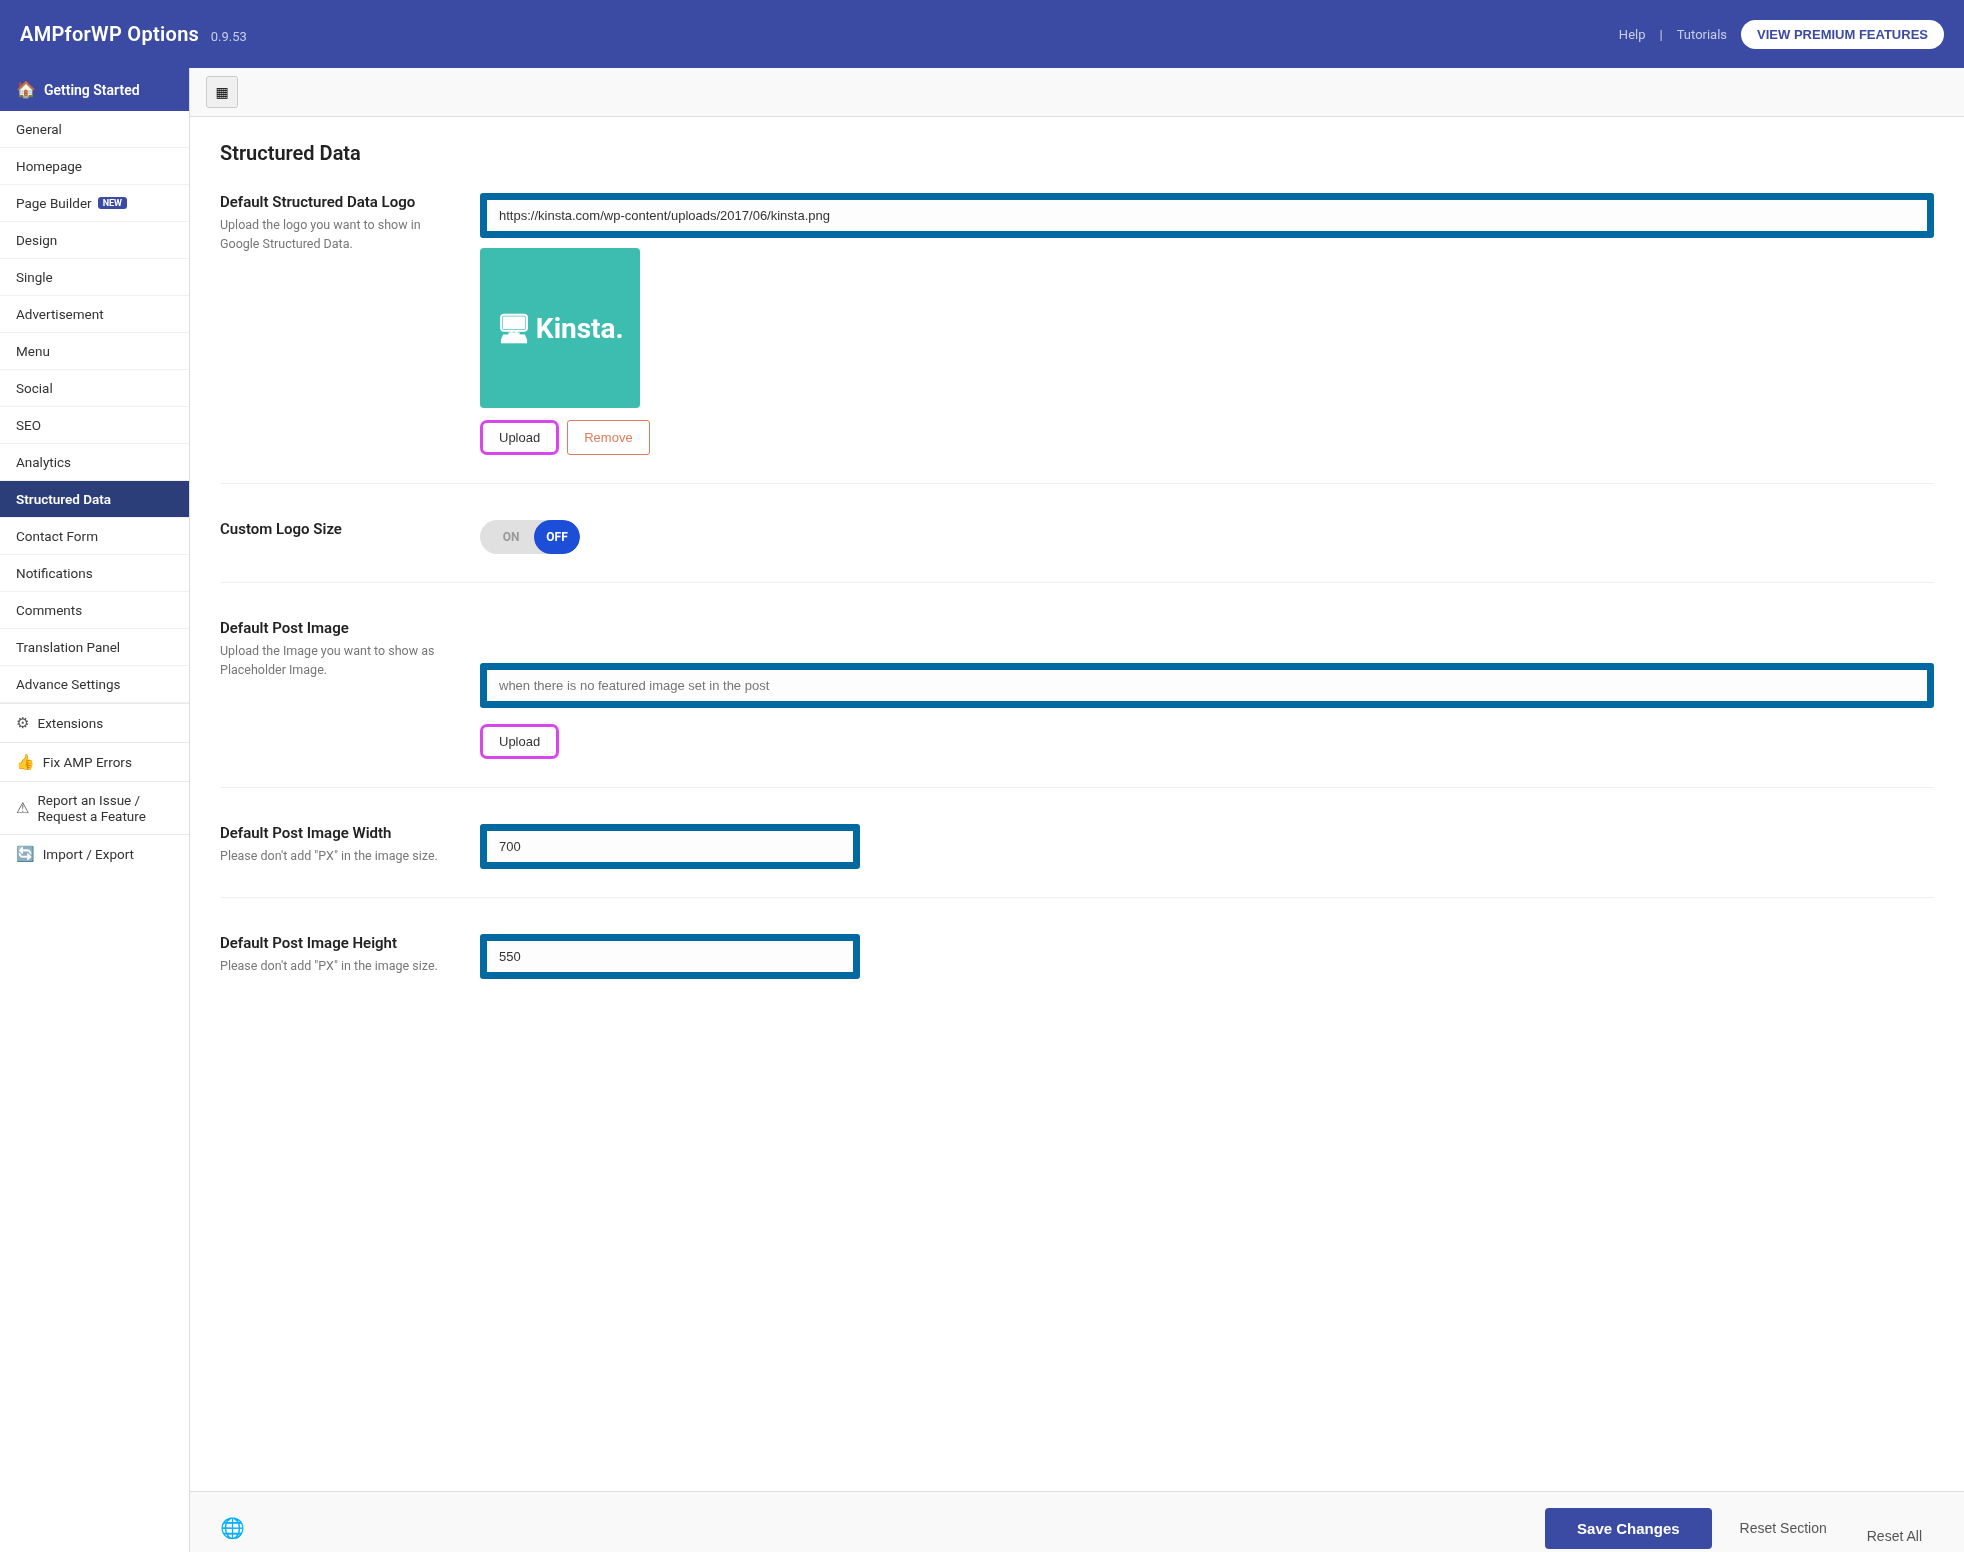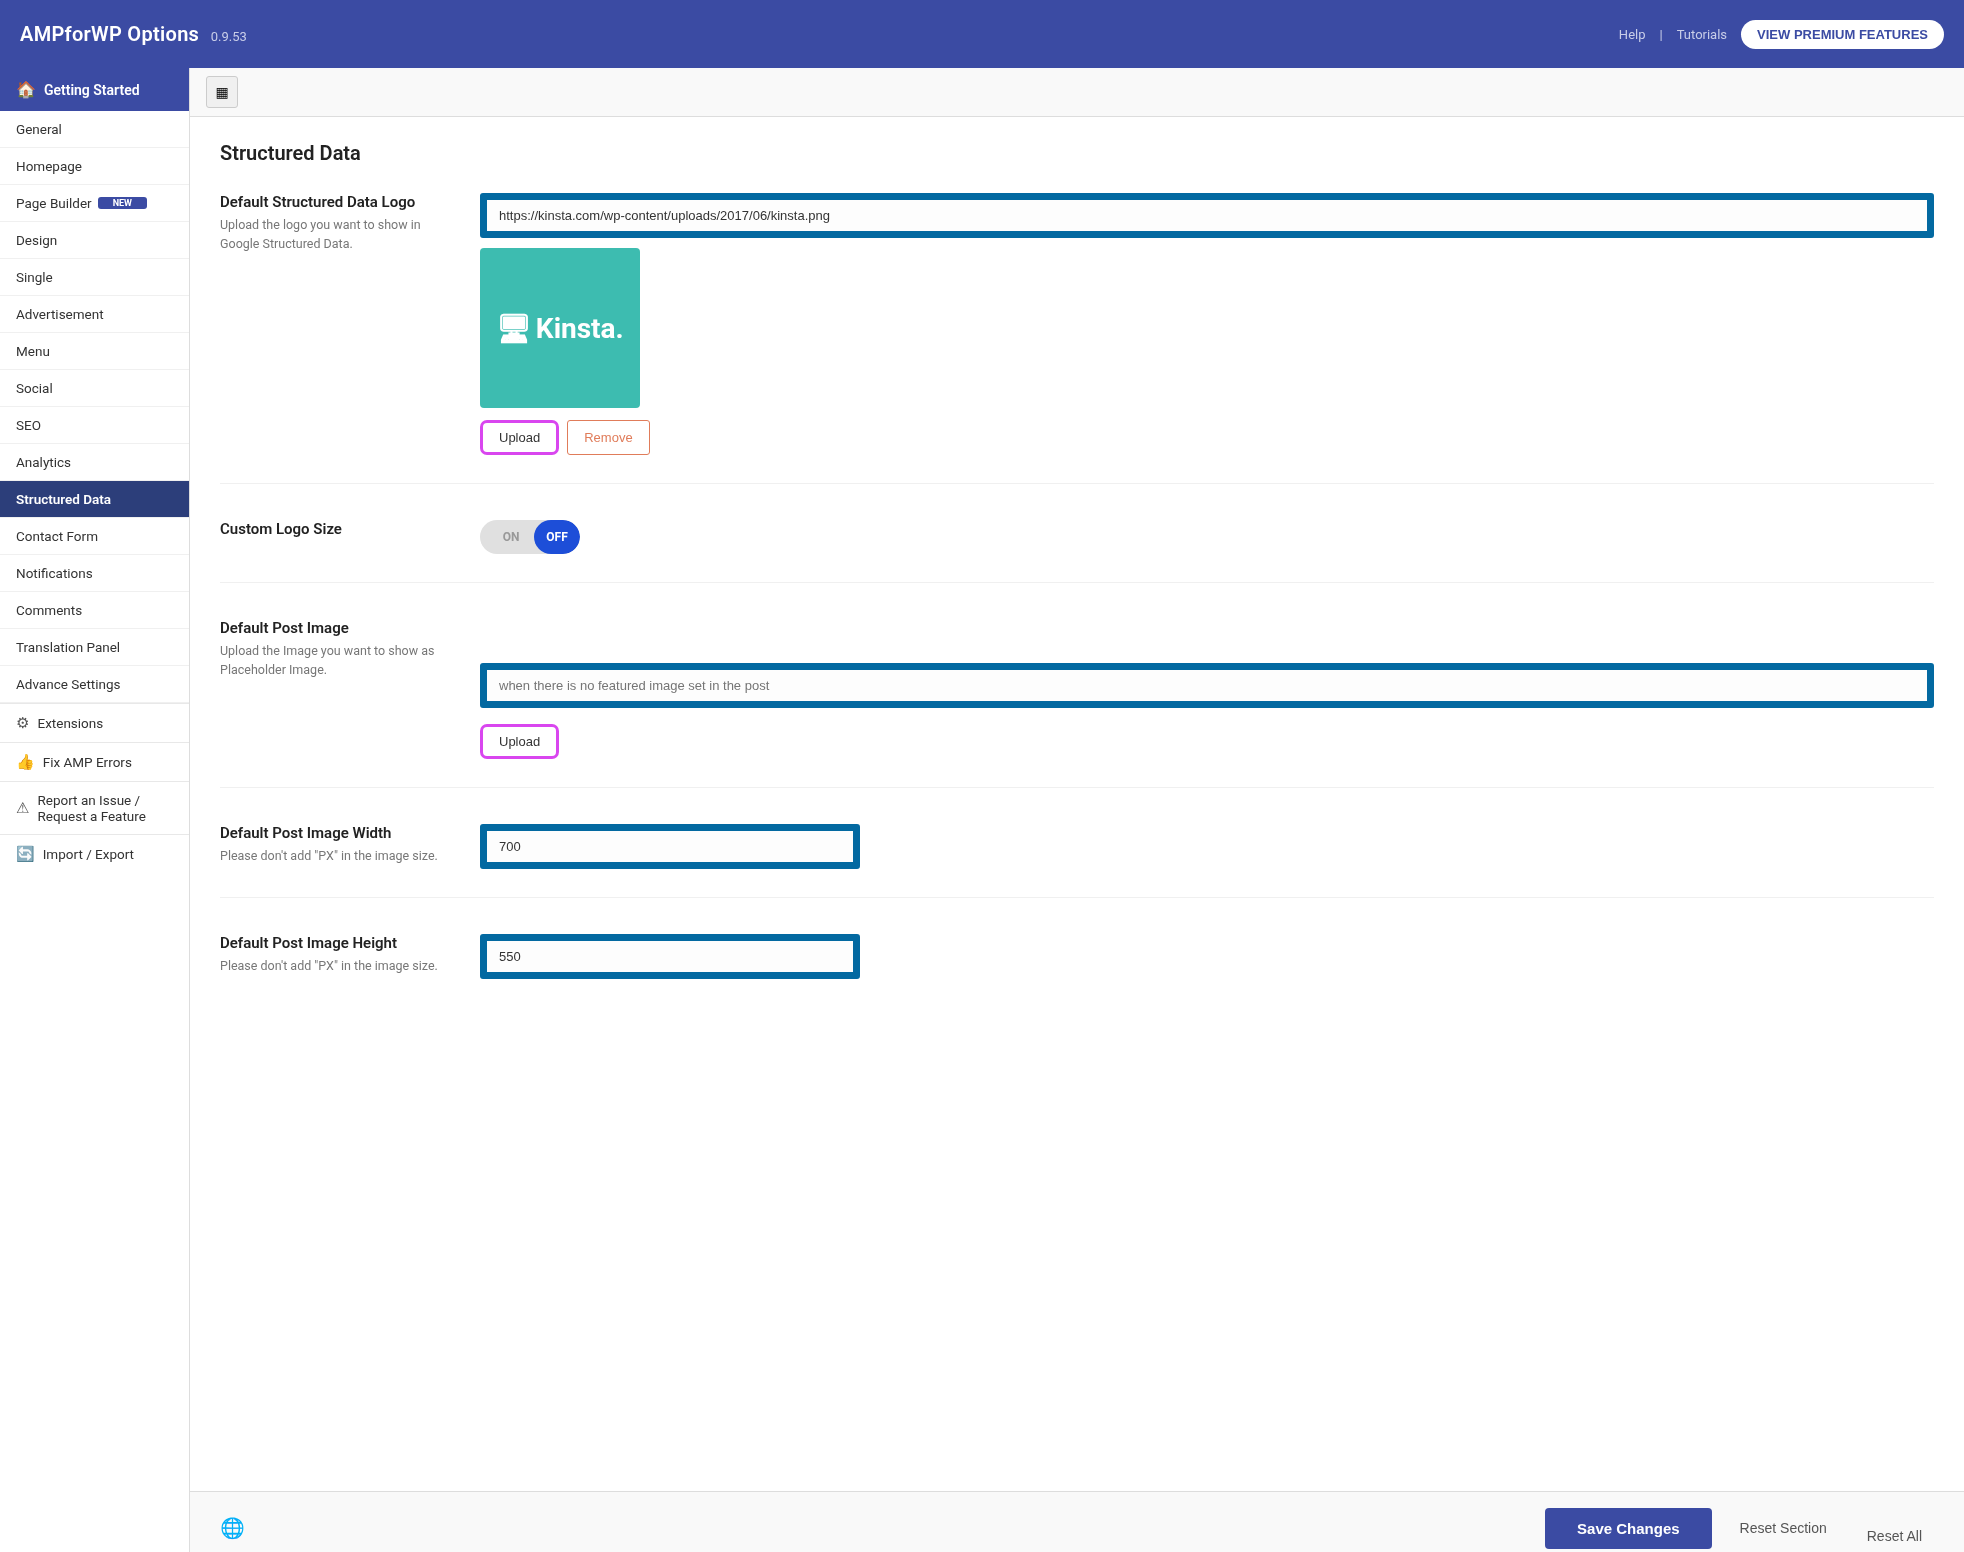--- a/index.html
+++ b/index.html
@@ -94,21 +94,21 @@
     .sidebar-item.active {
       background: #2c3e7a;
       color: #fff;
       font-weight: 600;
     }
     .sidebar-item .badge-new {
       background: #3b4ba3;
       color: #fff;
       font-size: 9px;
       font-weight: 700;
-      padding: 1px 15px;
+      padding: 1px 5px;
       border-radius: 3px;
       text-transform: uppercase;
     }
     .sidebar-section-item {
       padding: 10px 16px;
       color: #333;
       cursor: pointer;
       font-size: 13.5px;
       display: flex;
       align-items: center;

